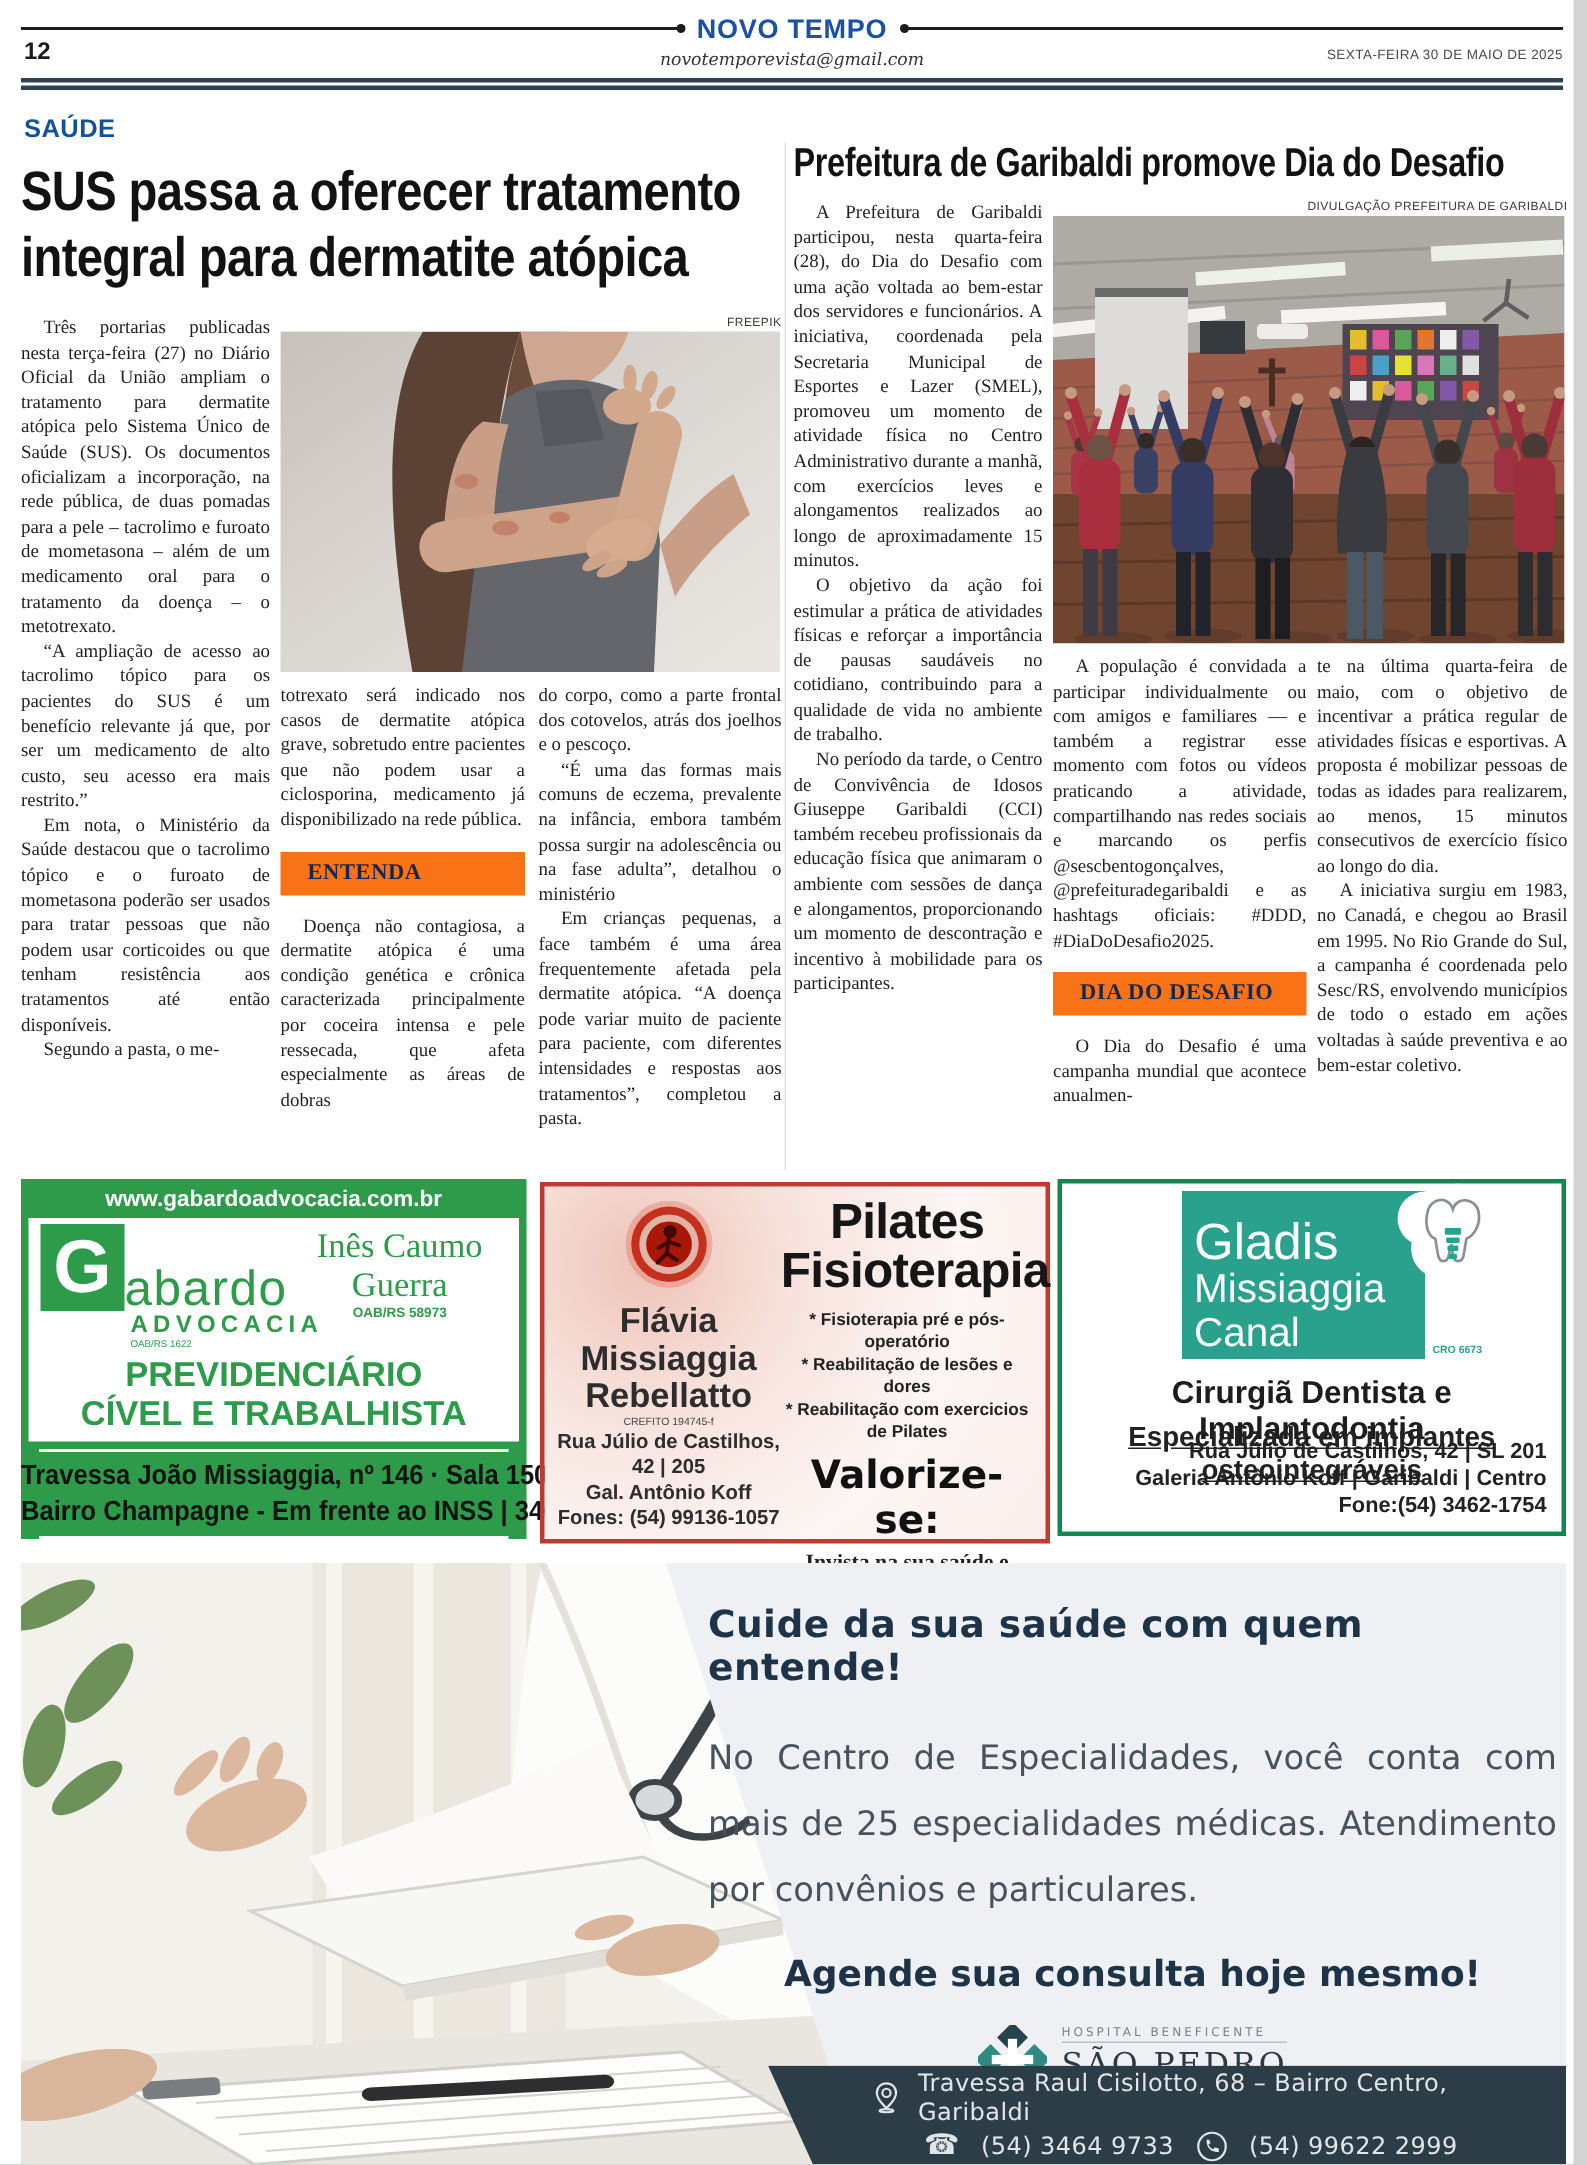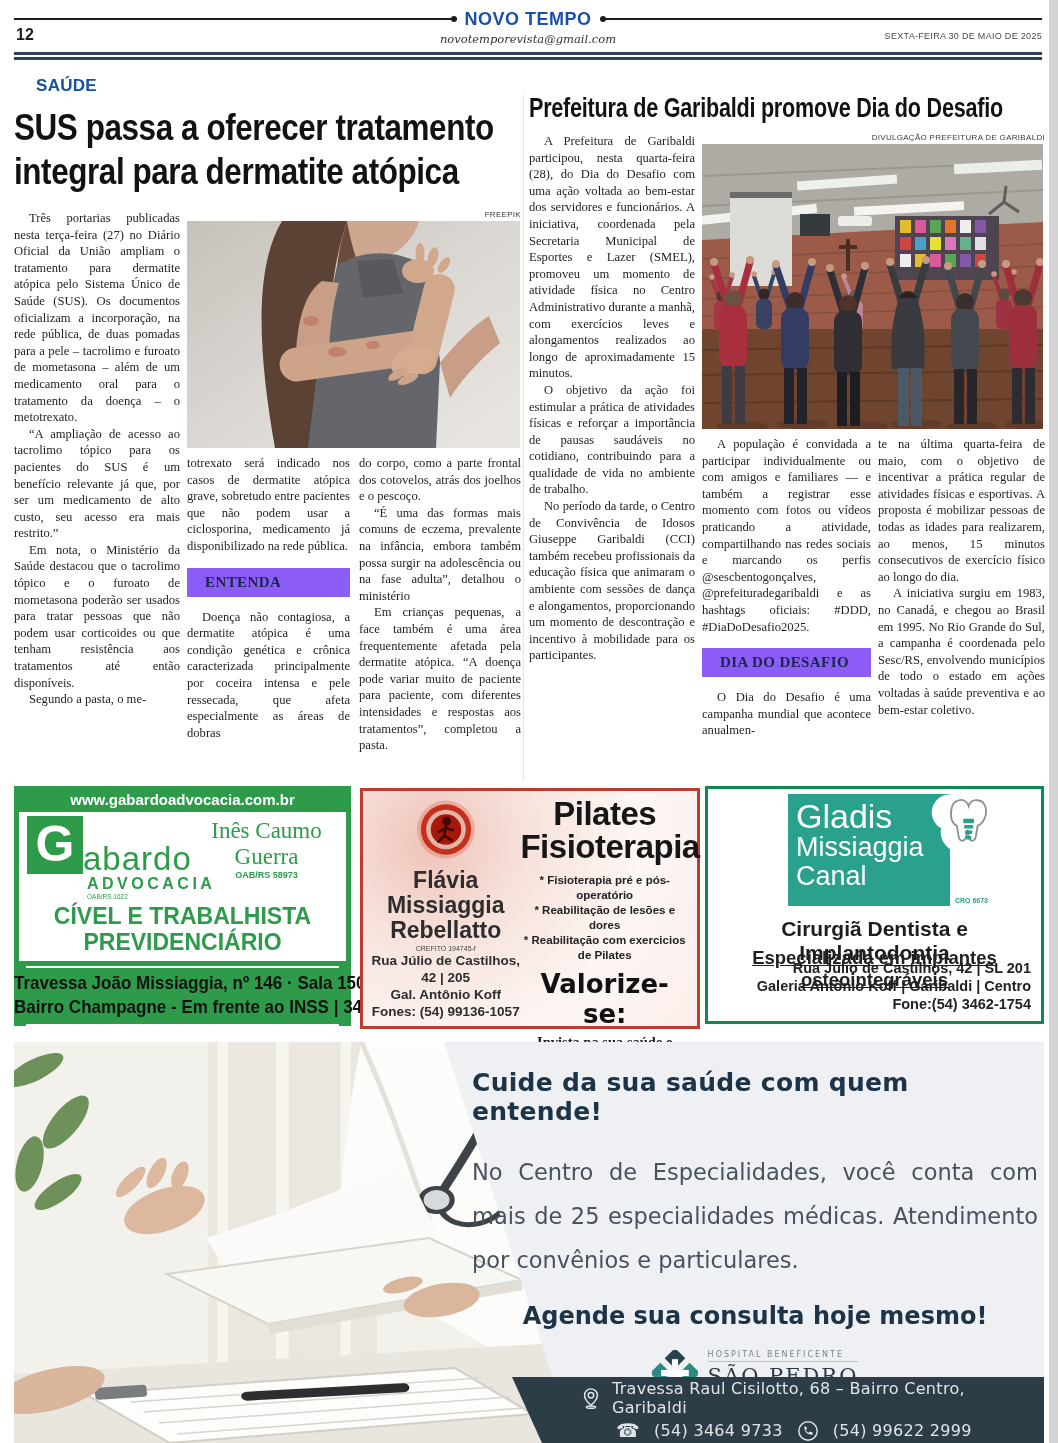--- a/index.html
+++ b/index.html
@@ -13,27 +13,27 @@
   .mast-line { flex:1; height:2px; background:#1c1c1c; position:relative; }
   .mast-line .dot { position:absolute; top:-2px; width:6px; height:6px; border-radius:50%; background:#1c1c1c; }
   .mast-line.l .dot { right:-2px; }
   .mast-line.r .dot { left:-2px; }
   .masthead { font:bold 18px/18px "Liberation Sans", sans-serif; color:#1b50a8; letter-spacing:.5px; }
   .hdr-email { position:absolute; left:0; right:0; top:32px; text-align:center; font:italic 11.5px "DejaVu Serif", serif; color:#333; }
   .hdr-page { position:absolute; left:2px; top:26px; font:bold 16px "Liberation Sans", sans-serif; color:#1c1c1c; }
   .hdr-date { position:absolute; right:0; top:31px; font:9px "Liberation Sans", sans-serif; color:#4a4a4a; letter-spacing:.3px; }
   .double-rule { position:absolute; left:14px; right:16px; top:52px; height:8px;
                  border-top:3px solid #2b4257; border-bottom:3px solid #2b4257; }
-  .section-label { position:absolute; left:16px; top:76px; font:bold 17px "Liberation Sans", sans-serif; color:#1450a0; letter-spacing:.3px;margin-left:20px; }
+  .section-label { position:absolute; left:16px; top:76px; font:bold 17px "Liberation Sans", sans-serif; color:#1450a0; letter-spacing:.3px; }
 
   
   .art p { text-align:justify; font-size:12.6px; line-height:16.6px; color:#1f1f1f; }
   .art p.ind { text-indent:15px; }
   .credit { text-align:right; font:8px "Liberation Sans", sans-serif; color:#3a3a3a; letter-spacing:.3px; margin-bottom:2px; }
-  .infobox { background:#8b5cf6; color:#19264d; font:bold 15px "Liberation Serif", serif;
+  .infobox { background:#f97316; color:#19264d; font:bold 15px "Liberation Serif", serif;
              letter-spacing:.4px; padding:6px 12px 6px 18px; margin:13px 0 12px; }
   .condense { display:inline-block; transform-origin:0 0; color:#121212; }
 
   .sus-art { position:absolute; left:14px; top:106px; width:507px; }
   .sus-h .condense { width:597px; transform:scaleX(.85); font:bold 37px/44px "Liberation Sans", sans-serif; letter-spacing:-.5px; }
   .sus-body { display:flex; margin-top:16px; }
   .sus-colA { width:173px; padding-right:7px; }
   .sus-right { width:334px; }
   .photo-frame { position:relative; overflow:hidden; background:#ddd; }
   .photo-frame svg { display:block; width:100%; height:100%; }
@@ -83,21 +83,21 @@
   .pil-name { font-weight:bold; font-size:23px; line-height:25px; color:#2d2d2d; }
   .pil-cref { font-size:7px; color:#444; margin-top:2px; }
   .pil-addr { margin-top:auto; font-weight:bold; font-size:13.5px; line-height:17px; color:#2d2d2d; }
   .pil-right { width:53%; text-align:center; }
   .pil-title { font-weight:bold; font-size:33px; line-height:33px; color:#161616; letter-spacing:-.5px; }
   .pil-bullets { margin-top:10px; font-weight:bold; font-size:11.5px; line-height:15px; color:#222; }
   .pil-val { font-family:"DejaVu Sans", sans-serif; font-weight:bold; font-size:26px; color:#111; margin-top:6px; }
   .pil-slogan { font-family:"Liberation Serif", serif; font-weight:bold; font-size:14.5px; line-height:18px; color:#222; margin-top:4px; }
 
   .ad-gla { left:705px; top:786px; width:339px; height:238px; border:3px solid #0c8a4f; background:#fff; }
-  .gla-box { position:absolute; left:80px; top:5px; width:162px; height:112px; background:#2aa18c; color:#fff; padding:4px 8px; }
+  .gla-box { position:absolute; left:80px; top:5px; width:162px; height:112px; background:#2aa18c; color:#fff; padding:16px 8px; }
   .gla-b1 { font-size:34px; line-height:36px; }
   .gla-b2 { font-size:27px; line-height:27px; }
   .gla-b3 { font-size:27px; line-height:30px; }
   .gla-cro { position:absolute; right:-38px; bottom:2px; font-size:7px; font-weight:bold; color:#2aa18c; }
   .gla-tooth { position:absolute; left:212px; top:0px; width:90px; height:72px; }
   .gla-title { position:absolute; left:0; right:0; top:128px; text-align:center; font-weight:bold; font-size:21px; color:#1d1d1d; }
   .gla-sub { position:absolute; left:0; right:0; top:158px; text-align:center; font-weight:bold; font-size:18.5px; color:#222; text-decoration:underline; }
   .gla-addr { position:absolute; right:10px; bottom:8px; text-align:right; font-weight:bold; font-size:14.5px; line-height:18px; color:#222; }
 
   
@@ -410,22 +410,22 @@
           </div>
           <div class="gab-advoc">ADVOCACIA</div>
           <div class="gab-oab">OAB/RS 1622</div>
         </div>
         <div class="gab-lawyer">
           <div class="nm">Inês Caumo Guerra</div>
           <div class="ob">OAB/RS 58973</div>
         </div>
       </div>
       <div class="gab-areas">
+        <div>PREVIDENCIÁRIO</div>
         <div>CÍVEL E TRABALHISTA</div>
-        <div>PREVIDENCIÁRIO</div>
       </div>
     </div>
     <div class="gab-bottom">
       <div class="gab-rule"></div>
       <div class="gab-addr"><span class="condense">Travessa João Missiaggia, nº 146 · Sala 150</span></div>
       <div class="gab-addr"><span class="condense">Bairro Champagne - Em frente ao INSS | 3462-3508</span></div>
       <div class="gab-rule"></div>
       <div class="gab-fil">Filiais em Bento Gonçalves | Carlos Barbosa</div>
     </div>
   </div>

